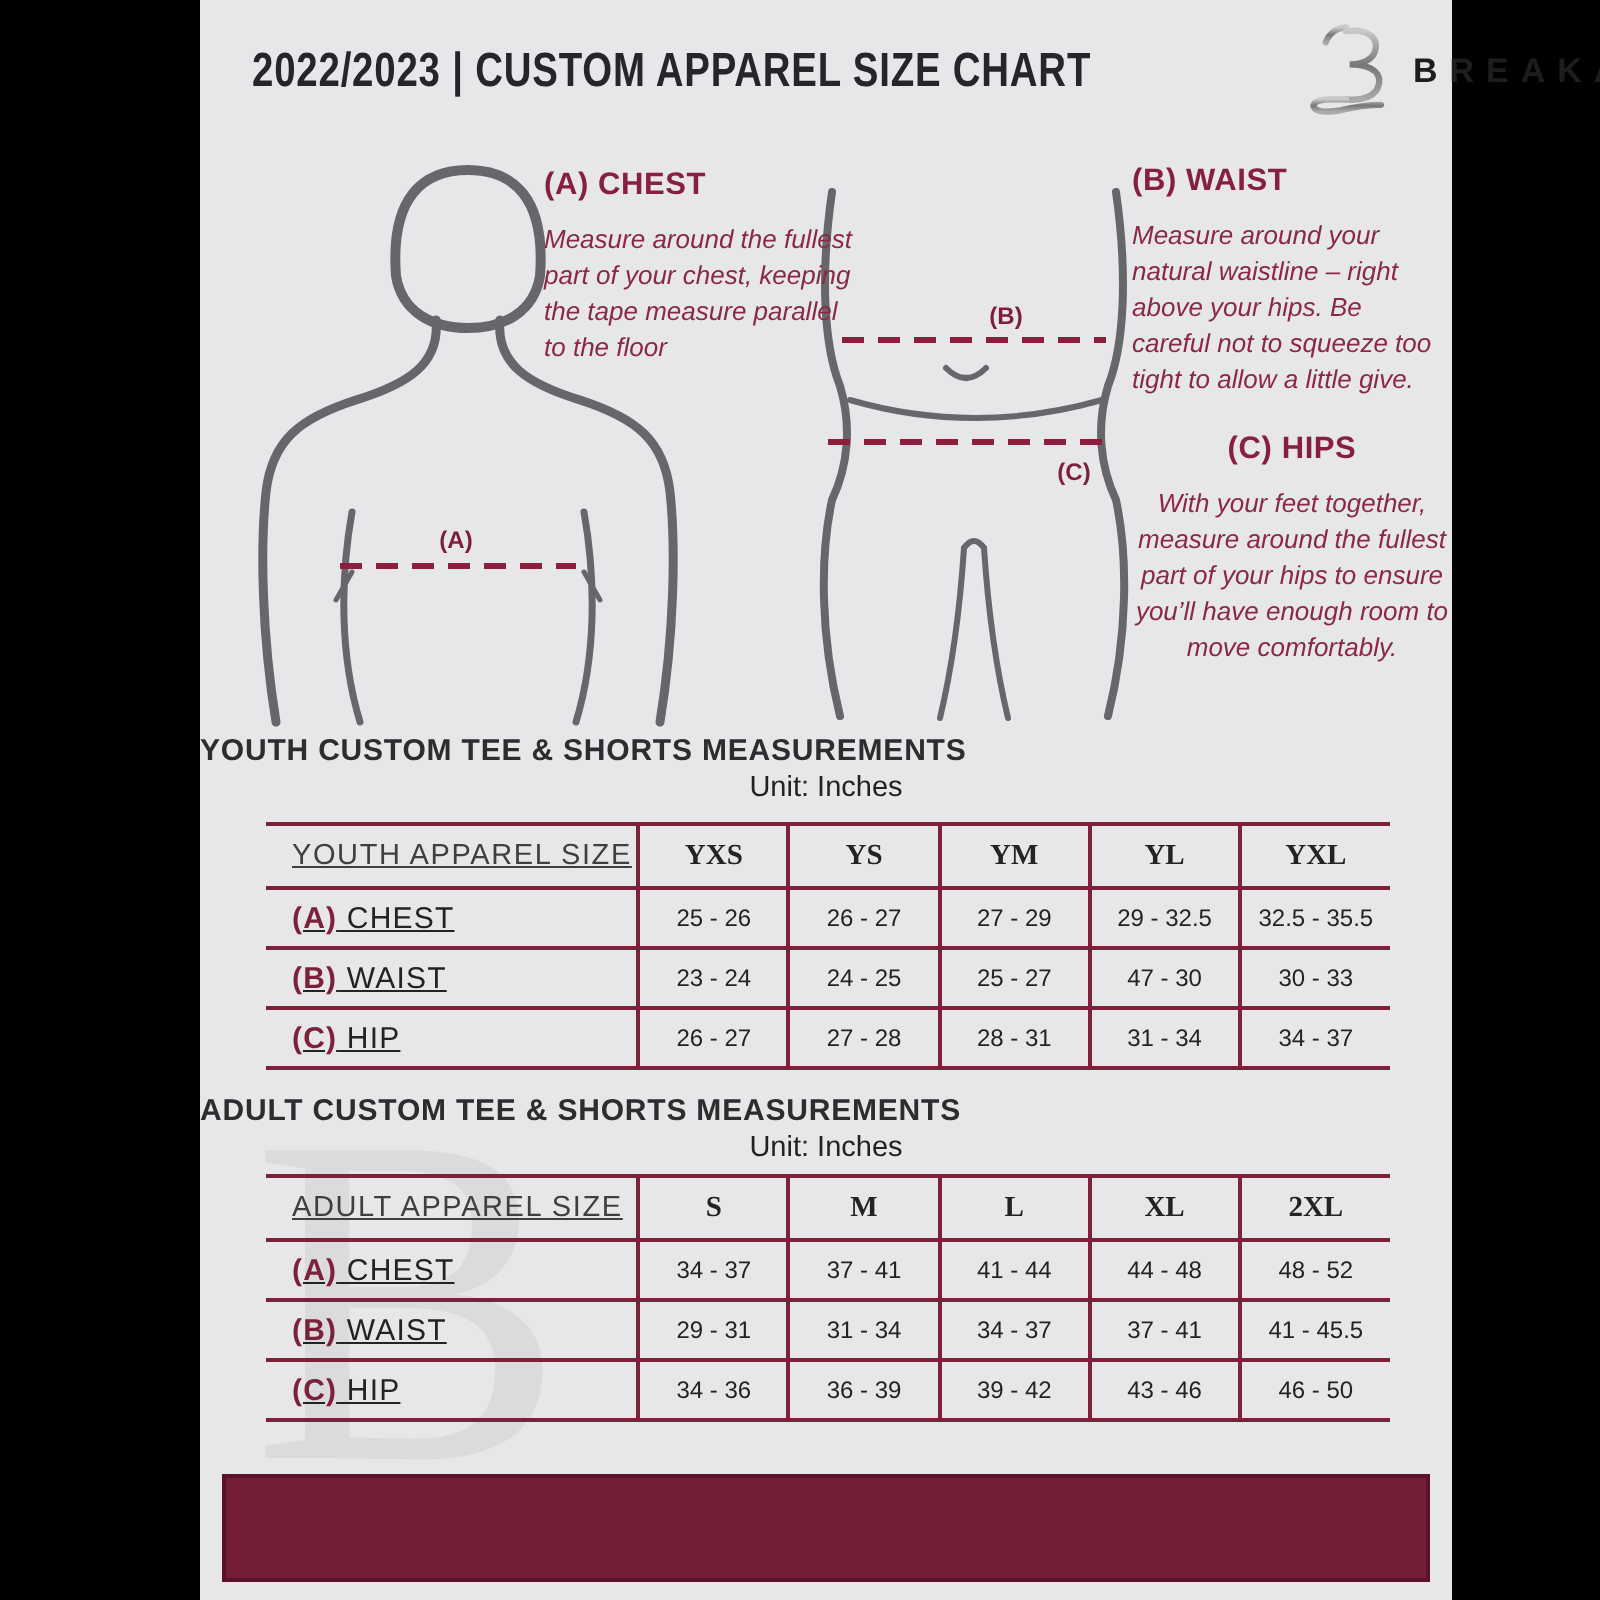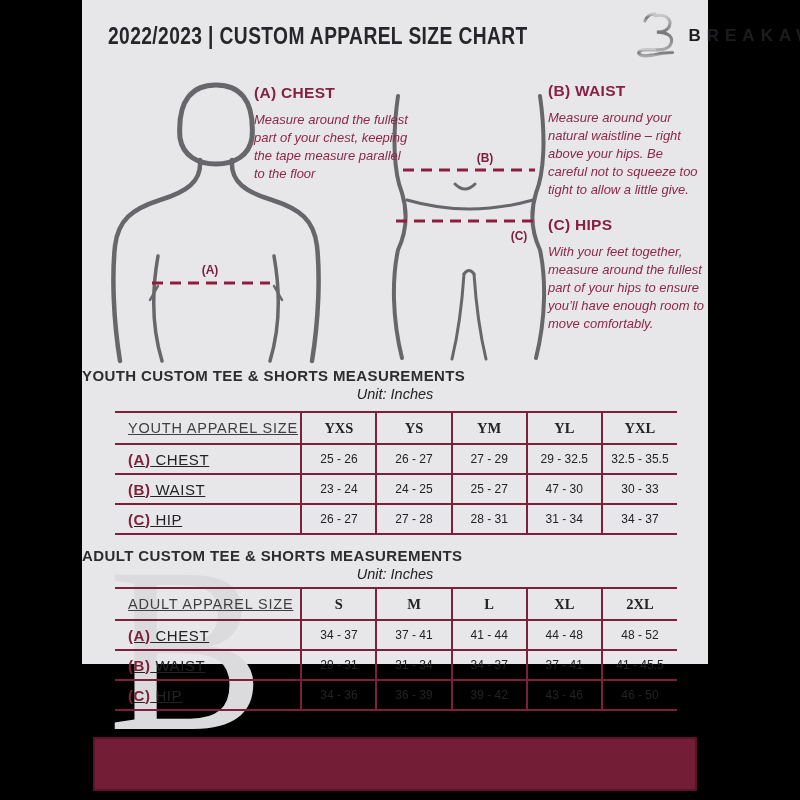--- a/index.html
+++ b/index.html
@@ -11,21 +11,21 @@
     --ink:#26262a;
     --ink-soft:#3f3f42;
     --fig:#67676b;
     --pagebg:#e7e7e9;
     --watermark:#dbdbdd;
   }
   *{margin:0;padding:0;box-sizing:border-box;}
   html,body{width:800px;height:800px;}
   body{background:#000;position:relative;overflow:hidden;
        font-family:"Liberation Sans",sans-serif;}
-  .page{position:absolute;left:82px;top:0;width:626px;height:664px;
+  .page{position:absolute;left:100px;top:0;width:626px;height:800px;
         background:var(--pagebg);}
 
   
   .header{position:absolute;top:0;left:0;right:0;height:72px;
           display:flex;align-items:center;justify-content:space-between;
           padding:0 26px;}
   .doc-title{display:inline-block;transform:scaleX(.8);transform-origin:left center;
              font-weight:bold;font-size:24px;color:var(--ink);white-space:nowrap;
              letter-spacing:.5px;}
   .brand{display:flex;align-items:center;gap:10px;}
@@ -33,27 +33,27 @@
 
   
   .figures{position:absolute;top:72px;left:0;right:0;height:300px;}
   .fig{position:absolute;}
   .inst{position:absolute;z-index:2;}
   .inst h3{font-size:15.5px;font-weight:bold;color:var(--maroon-text);
            letter-spacing:.3px;margin-bottom:9px;}
   .inst p{font-size:13px;font-style:italic;line-height:1.38;color:var(--maroon-body);}
   .inst-a{left:172px;top:12px;width:158px;}
   .inst-b{left:466px;top:10px;width:156px;}
-  .inst-c{left:466px;top:144px;width:160px;}
+  .inst-c{left:466px;top:144px;width:160px;text-align:center;}
 
   
   .sec-title{position:absolute;left:0;right:0;
              font-size:15px;font-weight:bold;color:#2d2d30;letter-spacing:.4px;}
   .sec-unit{position:absolute;left:0;right:0;text-align:center;
-            font-size:14.5px;font-style:italic;color:#222225;}
+            font-size:14.5px;color:#222225;}
 
   
   table{position:absolute;left:33px;width:562px;border-collapse:collapse;
         table-layout:fixed;background:transparent;z-index:1;}
   col.size-col{width:75px;}
   thead tr{height:32px;border-top:2px solid var(--maroon);
            border-bottom:2px solid var(--maroon);}
   tbody tr{height:30px;border-bottom:2px solid var(--maroon);}
   th,td{border-left:2px solid var(--maroon);text-align:center;
         font-size:12px;color:#232325;font-weight:normal;}

